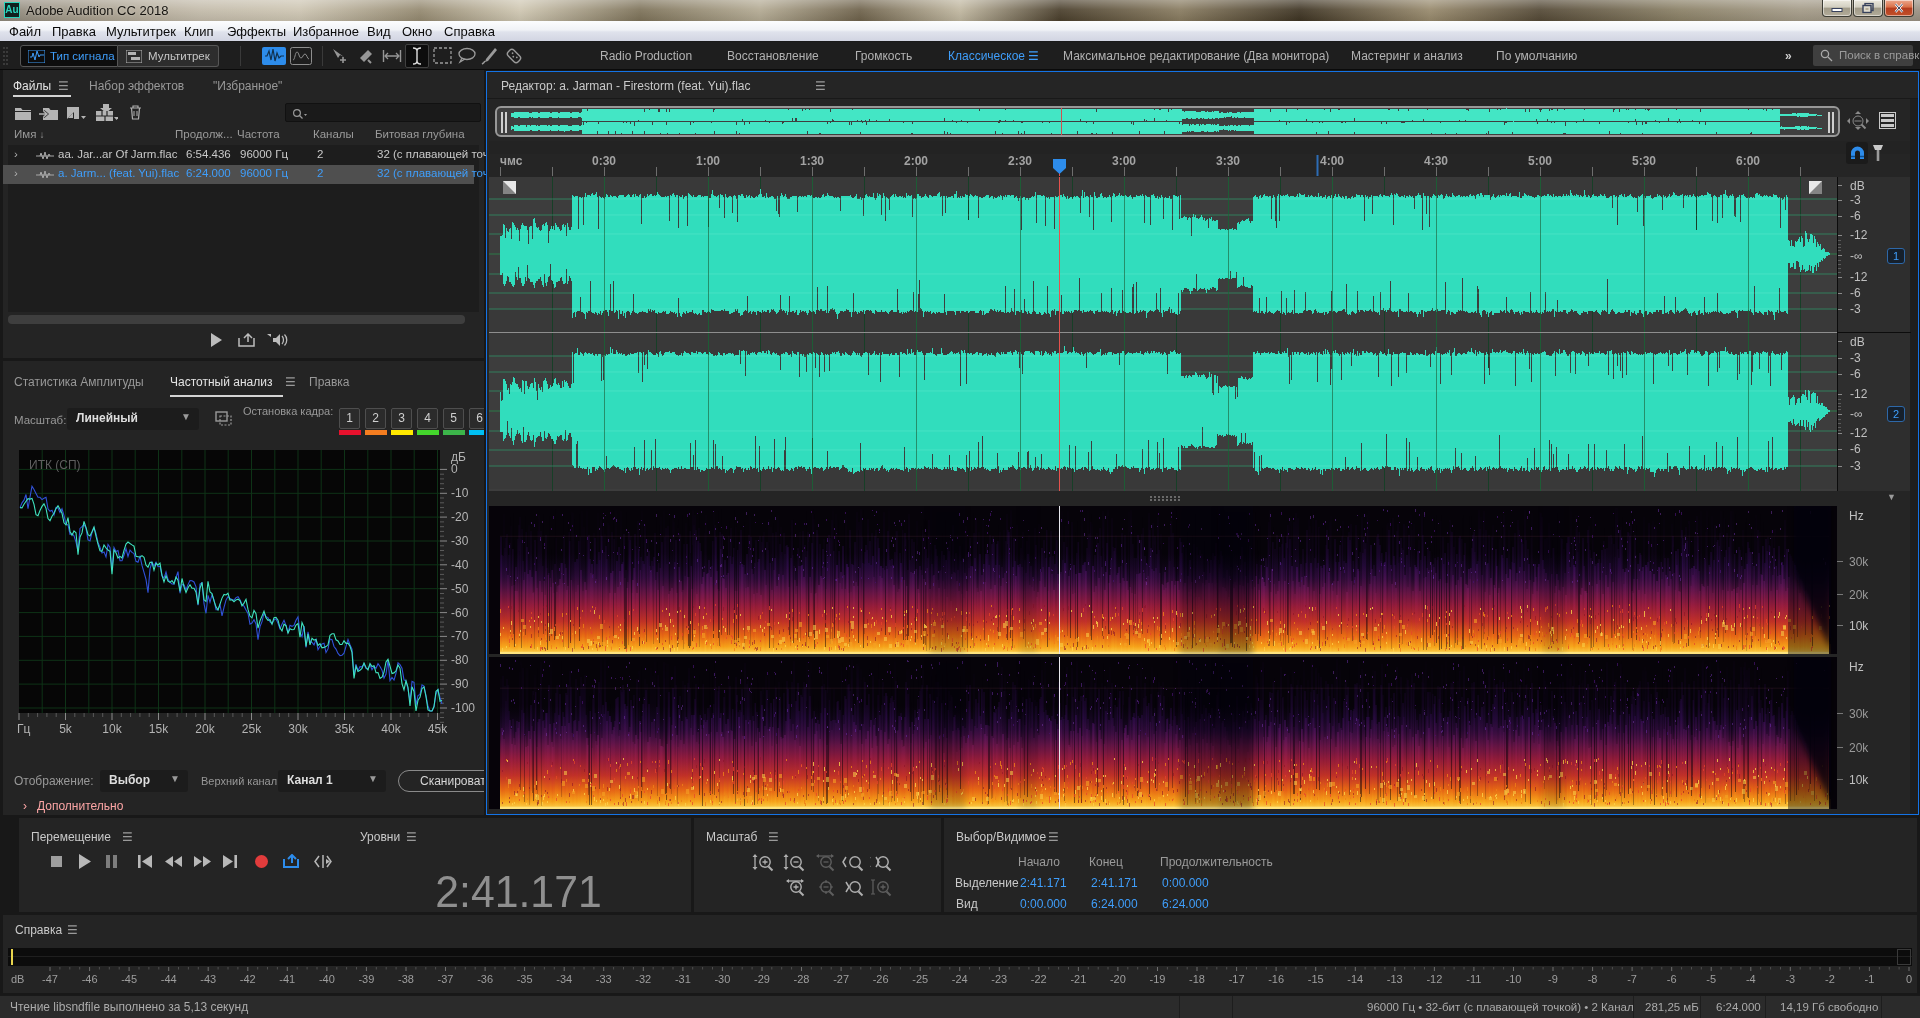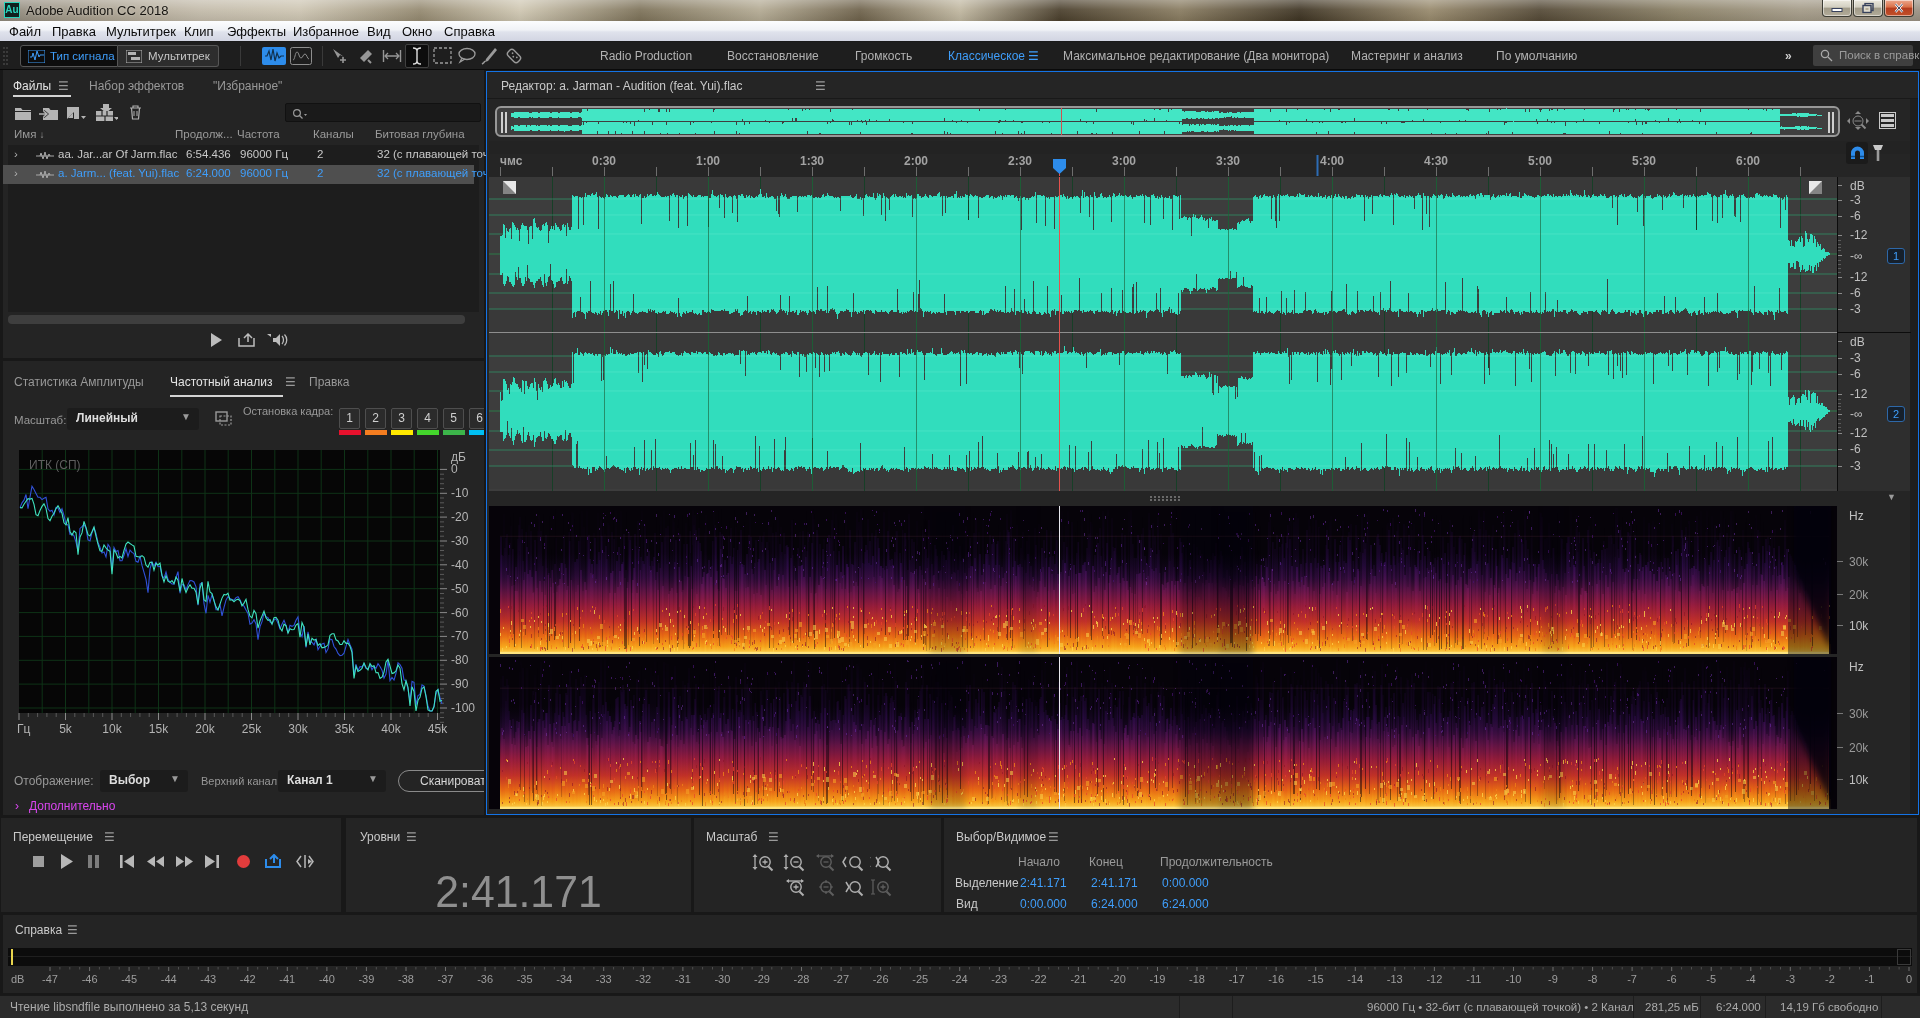--- a/index.html
+++ b/index.html
@@ -56,21 +56,21 @@
 #wrail{position:absolute;left:1350px;top:105px;width:73px;height:314px;background:#2e2e2e;border-left:1px solid #0c0c0c;font-size:12px;color:#c0c0c0}
 #splitter{position:absolute;left:2px;top:419px;width:1421px;height:15px;background:#252525}
 #spect1{position:absolute;left:2px;top:434px;width:1348px;height:148px;background:#050208}
 #spect2{position:absolute;left:2px;top:585px;width:1348px;height:152px;background:#050208}
 #srail1{position:absolute;left:1350px;top:434px;width:73px;height:148px;background:#252525;font-size:12px;color:#9a9a9a}
 #srail2{position:absolute;left:1350px;top:585px;width:73px;height:152px;background:#252525;font-size:12px;color:#9a9a9a}
 .raillab{position:absolute;left:12px}
 .railtick{position:absolute;left:0;width:6px;height:1px;background:#777}
 .chbadge{position:absolute;left:49px;width:18px;height:16px;background:#16202c;border:1px solid #2e68a8;border-radius:3px;color:#3f9efb;font-size:11px;text-align:center;line-height:15px}
 
-#transport{left:1px;top:818px;width:340px;height:94px}
+#transport{left:19px;top:818px;width:340px;height:94px}
 #timep{left:346px;top:818px;width:345px;height:94px}
 #bigtime{position:absolute;left:0;top:48px;width:345px;text-align:center;font-size:45px;color:#8f8f8f;transform:scaleX(.95)}
 #zoomp{left:694px;top:818px;width:247px;height:94px}
 #selvis{left:944px;top:818px;width:973px;height:94px}
 .svh{position:absolute;font-size:12px;color:#9a9a9a}
 .svb{position:absolute;font-size:12px;color:#3f9efb}
 .svl{position:absolute;font-size:12px;color:#c9c9c9}
 
 #levels{left:3px;top:915px;width:1914px;height:78px}
 #meter{position:absolute;left:5px;top:33px;width:1904px;height:18px;background:#0c0c0c}
@@ -476,27 +476,27 @@
  <div class="combo" style="left:97px;top:409px;width:88px;height:22px">
         <span class="cv">Выбор</span>
         <span class="ar">▼</span>
       </div>
  <span class="tab" style="left:198px;top:414px;font-size:11px">Верхний канал:</span>
  <div class="combo" style="left:275px;top:409px;width:108px;height:22px">
         <span class="cv">Канал 1</span>
         <span class="ar">▼</span>
       </div>
  <div id="scanbtn">Сканировать</div>
- <span class="tab" style="left:12px;top:438px;color:#d946ef">›&nbsp;&nbsp; Дополнительно</span>
+ <span class="tab" style="left:20px;top:438px;color:#fca5a5">›&nbsp;&nbsp; Дополнительно</span>
 </div>
 
 <div class="panel" id="editor">
  <div class="abs" style="left:1423px;top:0;width:8px;height:742px;background:#1e1e1e"></div>
  <div id="edittab">
-        <span class="ptitle" style="left:14px;top:7px">Редактор: a. Jarman - Audition (feat. Yui).flac</span>
+        <span class="ptitle" style="left:14px;top:7px">Редактор: a. Jarman - Firestorm (feat. Yui).flac</span>
         <span class="ptitle ham" style="left:328px;top:7px">☰</span>
       </div>
  <div id="ovwrap">
    <div class="abs" style="left:5px;top:0"><svg width="1331" height="27">
             <path d="M9.5 5V9M10.5 5V9M11.5 5V9M12.5 4V10M13.5 4V10M14.5 4V10M15.5 4V10M16.5 4V9M17.5 4V9M18.5 4V10M19.5 4V10M20.5 4V10M21.5 4V10M22.5 4V10M23.5 4V10M24.5 4V10M25.5 4V10M26.5 4V10M27.5 5V9M28.5 5V9M29.5 5V10M30.5 4V9M31.5 4V10M32.5 4V10M33.5 4V10M34.5 4V10M35.5 4V10M36.5 5V9M37.5 5V9M38.5 4V10M39.5 4V10M40.5 4V10M41.5 4V10M42.5 4V10M43.5 4V10M44.5 4V10M45.5 4V10M46.5 4V10M47.5 4V9M48.5 5V9M49.5 5V9M50.5 4V10M51.5 4V10M52.5 4V10M53.5 4V10M54.5 4V10M55.5 4V10M56.5 5V9M57.5 5V10M58.5 4V10M59.5 4V10M60.5 4V10M61.5 4V10M62.5 4V10M63.5 4V10M64.5 4V10M65.5 4V10M66.5 4V10M67.5 4V10M68.5 5V9M69.5 5V9M70.5 4V10M71.5 4V10M72.5 4V10M73.5 4V10M74.5 4V10M75.5 4V10M76.5 4V9M77.5 5V9M78.5 5V9M79.5 4V10M80.5 1V13M81.5 1V13M82.5 1V13M83.5 1V13M84.5 1V13M85.5 3V13M86.5 1V13M87.5 1V13M88.5 1V13M89.5 1V13M90.5 1V13M91.5 1V13M92.5 1V13M93.5 1V13M94.5 1V13M95.5 1V13M96.5 1V13M97.5 1V13M98.5 1V13M99.5 1V13M100.5 1V13M101.5 1V13M102.5 1V13M103.5 1V13M104.5 1V13M105.5 1V13M106.5 1V13M107.5 1V13M108.5 1V13M109.5 1V13M110.5 1V13M111.5 1V13M112.5 1V13M113.5 1V13M114.5 1V13M115.5 1V13M116.5 1V13M117.5 1V13M118.5 1V13M119.5 1V13M120.5 1V13M121.5 1V13M122.5 1V13M123.5 1V13M124.5 1V13M125.5 1V13M126.5 1V13M127.5 1V13M128.5 1V13M129.5 1V13M130.5 1V13M131.5 1V13M132.5 1V13M133.5 1V13M134.5 1V13M135.5 1V13M136.5 1V12M137.5 1V13M138.5 1V13M139.5 1V13M140.5 1V13M141.5 1V13M142.5 4V13M143.5 1V13M144.5 1V13M145.5 1V13M146.5 1V13M147.5 2V13M148.5 1V13M149.5 1V13M150.5 1V13M151.5 1V13M152.5 1V13M153.5 1V13M154.5 1V13M155.5 1V13M156.5 4V13M157.5 4V13M158.5 1V13M159.5 1V13M160.5 1V13M161.5 1V13M162.5 1V13M163.5 1V13M164.5 4V13M165.5 1V13M166.5 1V13M167.5 4V13M168.5 1V13M169.5 1V13M170.5 1V13M171.5 1V13M172.5 1V13M173.5 1V13M174.5 1V13M175.5 1V13M176.5 1V13M177.5 1V13M178.5 1V13M179.5 1V13M180.5 1V13M181.5 1V13M182.5 1V13M183.5 1V13M184.5 1V13M185.5 1V13M186.5 1V13M187.5 1V13M188.5 1V13M189.5 1V13M190.5 1V13M191.5 1V13M192.5 1V13M193.5 1V13M194.5 1V13M195.5 1V13M196.5 1V13M197.5 1V13M198.5 1V13M199.5 1V13M200.5 1V13M201.5 1V13M202.5 1V13M203.5 1V13M204.5 1V13M205.5 1V13M206.5 1V13M207.5 1V13M208.5 1V13M209.5 1V13M210.5 1V13M211.5 4V13M212.5 2V13M213.5 1V13M214.5 1V13M215.5 1V13M216.5 1V13M217.5 1V13M218.5 1V13M219.5 1V13M220.5 1V13M221.5 1V13M222.5 1V13M223.5 1V13M224.5 1V13M225.5 1V13M226.5 1V13M227.5 1V13M228.5 1V13M229.5 1V13M230.5 1V13M231.5 1V13M232.5 1V13M233.5 1V13M234.5 1V13M235.5 1V13M236.5 1V13M237.5 1V13M238.5 1V13M239.5 1V13M240.5 1V11M241.5 1V13M242.5 1V13M243.5 1V13M244.5 1V13M245.5 1V13M246.5 1V13M247.5 1V13M248.5 1V13M249.5 1V13M250.5 1V13M251.5 1V13M252.5 1V13M253.5 1V13M254.5 1V13M255.5 1V13M256.5 1V13M257.5 1V13M258.5 1V13M259.5 1V13M260.5 1V13M261.5 1V13M262.5 1V13M263.5 1V12M264.5 1V13M265.5 1V13M266.5 1V13M267.5 1V13M268.5 1V13M269.5 1V13M270.5 1V13M271.5 1V13M272.5 1V13M273.5 1V13M274.5 1V13M275.5 1V13M276.5 1V13M277.5 1V13M278.5 1V13M279.5 1V13M280.5 1V13M281.5 1V13M282.5 1V13M283.5 1V13M284.5 1V13M285.5 1V13M286.5 2V13M287.5 1V13M288.5 1V13M289.5 1V13M290.5 1V10M291.5 1V13M292.5 1V13M293.5 1V10M294.5 1V10M295.5 1V13M296.5 1V13M297.5 1V13M298.5 1V13M299.5 1V13M300.5 3V13M301.5 1V13M302.5 1V13M303.5 2V13M304.5 1V13M305.5 1V13M306.5 1V13M307.5 2V13M308.5 1V13M309.5 1V13M310.5 1V13M311.5 1V13M312.5 1V13M313.5 1V13M314.5 1V13M315.5 1V13M316.5 1V13M317.5 1V13M318.5 1V13M319.5 1V13M320.5 1V13M321.5 1V13M322.5 1V13M323.5 1V13M324.5 1V13M325.5 1V13M326.5 1V13M327.5 1V13M328.5 4V13M329.5 1V13M330.5 1V11M331.5 1V12M332.5 1V13M333.5 1V13M334.5 1V13M335.5 1V13M336.5 1V13M337.5 1V13M338.5 1V13M339.5 1V13M340.5 1V13M341.5 1V13M342.5 1V13M343.5 1V13M344.5 1V13M345.5 1V13M346.5 1V13M347.5 1V13M348.5 1V13M349.5 1V13M350.5 2V13M351.5 1V13M352.5 1V13M353.5 1V13M354.5 1V13M355.5 1V12M356.5 1V13M357.5 1V13M358.5 1V13M359.5 1V12M360.5 1V13M361.5 1V13M362.5 1V13M363.5 1V12M364.5 1V13M365.5 1V13M366.5 1V13M367.5 1V11M368.5 1V13M369.5 1V13M370.5 1V13M371.5 1V13M372.5 1V13M373.5 1V13M374.5 1V12M375.5 1V13M376.5 1V13M377.5 1V13M378.5 1V13M379.5 1V13M380.5 1V13M381.5 1V13M382.5 1V13M383.5 1V13M384.5 1V13M385.5 1V13M386.5 1V13M387.5 1V11M388.5 1V13M389.5 1V13M390.5 1V13M391.5 1V13M392.5 1V13M393.5 1V13M394.5 1V13M395.5 1V13M396.5 1V13M397.5 1V13M398.5 1V13M399.5 1V13M400.5 1V13M401.5 1V13M402.5 1V13M403.5 1V13M404.5 1V13M405.5 1V13M406.5 1V13M407.5 1V13M408.5 1V13M409.5 1V13M410.5 1V13M411.5 1V13M412.5 1V13M413.5 1V13M414.5 1V13M415.5 1V13M416.5 1V13M417.5 1V13M418.5 1V13M419.5 1V13M420.5 1V13M421.5 1V13M422.5 1V13M423.5 1V13M424.5 1V13M425.5 1V13M426.5 1V13M427.5 1V13M428.5 1V13M429.5 1V13M430.5 1V13M431.5 1V13M432.5 1V13M433.5 1V13M434.5 1V13M435.5 1V13M436.5 1V13M437.5 1V13M438.5 1V13M439.5 1V13M440.5 1V13M441.5 1V13M442.5 1V10M443.5 1V13M444.5 1V13M445.5 1V13M446.5 1V13M447.5 1V13M448.5 1V13M449.5 1V13M450.5 1V12M451.5 1V13M452.5 1V13M453.5 1V13M454.5 1V13M455.5 1V13M456.5 1V13M457.5 1V13M458.5 1V13M459.5 1V12M460.5 1V13M461.5 1V13M462.5 1V13M463.5 1V13M464.5 1V13M465.5 1V13M466.5 1V13M467.5 1V13M468.5 1V13M469.5 1V13M470.5 1V13M471.5 1V13M472.5 1V13M473.5 1V13M474.5 1V13M475.5 1V13M476.5 1V13M477.5 3V13M478.5 1V13M479.5 1V13M480.5 1V13M481.5 1V13M482.5 1V13M483.5 1V13M484.5 1V13M485.5 1V13M486.5 1V13M487.5 1V13M488.5 1V13M489.5 1V13M490.5 1V13M491.5 1V13M492.5 1V13M493.5 1V13M494.5 1V13M495.5 1V13M496.5 1V13M497.5 1V12M498.5 1V12M499.5 1V13M500.5 1V13M501.5 1V13M502.5 1V13M503.5 2V12M504.5 1V13M505.5 1V13M506.5 1V13M507.5 1V13M508.5 1V13M509.5 1V13M510.5 1V13M511.5 1V12M512.5 1V13M513.5 1V13M514.5 1V13M515.5 1V13M516.5 1V13M517.5 1V13M518.5 1V13M519.5 1V13M520.5 1V13M521.5 1V13M522.5 1V13M523.5 1V13M524.5 1V13M525.5 1V13M526.5 1V13M527.5 1V13M528.5 1V13M529.5 1V13M530.5 1V13M531.5 1V13M532.5 1V13M533.5 1V13M534.5 1V13M535.5 1V13M536.5 1V13M537.5 1V13M538.5 1V13M539.5 1V13M540.5 1V13M541.5 1V13M542.5 1V13M543.5 1V13M544.5 1V13M545.5 1V13M546.5 1V13M547.5 1V13M548.5 1V13M549.5 1V13M550.5 1V13M551.5 1V13M552.5 1V13M553.5 1V13M554.5 1V13M555.5 1V13M556.5 1V13M557.5 1V13M558.5 1V13M559.5 1V13M560.5 1V13M561.5 1V13M562.5 1V13M563.5 1V13M564.5 1V13M565.5 1V13M566.5 1V13M567.5 1V13M568.5 1V13M569.5 1V13M570.5 1V13M571.5 1V13M572.5 1V13M573.5 1V13M574.5 1V13M575.5 1V13M576.5 1V13M577.5 1V13M578.5 1V11M579.5 1V13M580.5 1V13M581.5 1V13M582.5 1V13M583.5 1V13M584.5 1V13M585.5 1V13M586.5 1V13M587.5 1V13M588.5 1V13M589.5 1V13M590.5 1V13M591.5 1V13M592.5 1V13M593.5 1V13M594.5 4V13M595.5 1V13M596.5 1V13M597.5 1V13M598.5 1V13M599.5 1V13M600.5 1V13M601.5 1V13M602.5 1V13M603.5 1V13M604.5 1V13M605.5 1V13M606.5 1V13M607.5 1V13M608.5 1V13M609.5 1V13M610.5 1V13M611.5 1V13M612.5 1V13M613.5 1V13M614.5 1V13M615.5 1V13M616.5 1V13M617.5 1V13M618.5 1V13M619.5 1V13M620.5 1V13M621.5 1V13M622.5 1V13M623.5 1V13M624.5 1V13M625.5 1V13M626.5 1V13M627.5 1V13M628.5 1V13M629.5 1V13M630.5 1V13M631.5 1V13M632.5 1V13M633.5 1V13M634.5 1V13M635.5 1V13M636.5 1V13M637.5 1V13M638.5 1V13M639.5 1V13M640.5 1V13M641.5 1V13M642.5 1V11M643.5 1V13M644.5 1V12M645.5 1V13M646.5 1V13M647.5 1V13M648.5 1V13M649.5 1V13M650.5 1V13M651.5 1V13M652.5 2V10M653.5 1V13M654.5 1V13M655.5 1V13M656.5 1V13M657.5 2V13M658.5 2V13M659.5 1V13M660.5 1V13M661.5 1V13M662.5 1V13M663.5 1V13M664.5 1V12M665.5 1V13M666.5 4V13M667.5 1V13M668.5 1V13M669.5 2V13M670.5 1V13M671.5 1V13M672.5 1V13M673.5 1V13M674.5 1V13M675.5 1V13M676.5 1V13M677.5 1V13M678.5 1V13M679.5 1V13M680.5 3V11M681.5 3V11M682.5 4V11M683.5 3V11M684.5 3V10M685.5 3V10M686.5 3V11M687.5 3V11M688.5 3V11M689.5 3V10M690.5 3V11M691.5 3V11M692.5 3V11M693.5 3V11M694.5 4V10M695.5 4V10M696.5 4V11M697.5 4V11M698.5 4V10M699.5 3V10M700.5 3V11M701.5 3V10M702.5 3V11M703.5 4V11M704.5 4V11M705.5 3V11M706.5 4V10M707.5 4V11M708.5 4V11M709.5 4V11M710.5 3V10M711.5 4V11M712.5 3V11M713.5 3V10M714.5 3V10M715.5 3V10M716.5 3V11M717.5 5V10M718.5 5V10M719.5 4V10M720.5 4V10M721.5 5V10M722.5 5V9M723.5 5V10M724.5 5V9M725.5 4V9M726.5 5V9M727.5 4V9M728.5 4V9M729.5 4V8M730.5 5V10M731.5 5V10M732.5 5V9M733.5 5V10M734.5 5V10M735.5 4V9M736.5 4V10M737.5 4V10M738.5 5V10M739.5 4V10M740.5 4V10M741.5 4V10M742.5 4V9M743.5 4V10M744.5 4V10M745.5 4V10M746.5 4V10M747.5 4V10M748.5 4V10M749.5 4V10M750.5 4V10M751.5 4V10M752.5 1V13M753.5 1V13M754.5 1V13M755.5 1V13M756.5 1V13M757.5 1V13M758.5 1V13M759.5 1V13M760.5 1V13M761.5 1V13M762.5 1V13M763.5 1V13M764.5 1V13M765.5 1V13M766.5 1V13M767.5 1V13M768.5 4V13M769.5 1V13M770.5 1V13M771.5 1V13M772.5 1V13M773.5 1V13M774.5 1V13M775.5 1V13M776.5 1V13M777.5 1V12M778.5 1V13M779.5 1V13M780.5 1V13M781.5 1V13M782.5 1V13M783.5 1V13M784.5 4V13M785.5 1V13M786.5 1V13M787.5 1V13M788.5 1V13M789.5 1V13M790.5 1V13M791.5 1V13M792.5 1V13M793.5 1V13M794.5 1V13M795.5 2V13M796.5 1V13M797.5 1V13M798.5 1V13M799.5 1V13M800.5 1V13M801.5 1V13M802.5 1V13M803.5 1V13M804.5 1V11M805.5 1V13M806.5 1V13M807.5 1V13M808.5 1V13M809.5 1V13M810.5 1V13M811.5 1V13M812.5 1V13M813.5 1V13M814.5 1V13M815.5 1V13M816.5 1V13M817.5 1V13M818.5 1V13M819.5 1V13M820.5 1V13M821.5 1V13M822.5 2V13M823.5 1V13M824.5 1V13M825.5 1V13M826.5 1V13M827.5 1V13M828.5 4V13M829.5 1V13M830.5 1V13M831.5 1V13M832.5 1V13M833.5 1V13M834.5 1V13M835.5 1V13M836.5 2V13M837.5 2V13M838.5 1V13M839.5 1V13M840.5 1V13M841.5 1V13M842.5 1V13M843.5 1V13M844.5 1V13M845.5 1V13M846.5 1V13M847.5 1V13M848.5 1V13M849.5 1V13M850.5 1V13M851.5 1V13M852.5 1V10M853.5 1V13M854.5 1V13M855.5 1V13M856.5 1V13M857.5 1V13M858.5 1V13M859.5 1V13M860.5 1V13M861.5 1V13M862.5 1V13M863.5 1V13M864.5 1V13M865.5 1V13M866.5 1V13M867.5 1V13M868.5 1V13M869.5 1V13M870.5 1V13M871.5 1V13M872.5 1V13M873.5 1V13M874.5 1V13M875.5 1V13M876.5 1V13M877.5 1V13M878.5 1V13M879.5 1V13M880.5 1V13M881.5 1V13M882.5 1V13M883.5 1V13M884.5 1V13M885.5 1V13M886.5 2V13M887.5 2V13M888.5 1V13M889.5 1V13M890.5 1V13M891.5 1V13M892.5 1V13M893.5 1V13M894.5 1V13M895.5 1V13M896.5 3V13M897.5 1V13M898.5 1V13M899.5 1V13M900.5 1V13M901.5 1V13M902.5 1V13M903.5 1V13M904.5 1V13M905.5 1V13M906.5 3V13M907.5 1V13M908.5 1V13M909.5 1V13M910.5 1V12M911.5 1V13M912.5 1V13M913.5 1V13M914.5 1V13M915.5 1V13M916.5 1V13M917.5 1V13M918.5 1V13M919.5 1V13M920.5 1V13M921.5 1V11M922.5 1V13M923.5 1V13M924.5 1V13M925.5 2V13M926.5 1V13M927.5 1V13M928.5 1V13M929.5 1V13M930.5 1V13M931.5 1V13M932.5 1V13M933.5 1V13M934.5 1V13M935.5 1V13M936.5 1V13M937.5 1V13M938.5 1V13M939.5 1V13M940.5 1V13M941.5 1V13M942.5 1V13M943.5 1V13M944.5 1V13M945.5 1V13M946.5 1V13M947.5 1V13M948.5 1V13M949.5 1V13M950.5 1V13M951.5 1V13M952.5 1V13M953.5 1V13M954.5 1V13M955.5 1V13M956.5 1V13M957.5 1V12M958.5 1V13M959.5 1V13M960.5 1V13M961.5 1V13M962.5 1V13M963.5 1V12M964.5 2V13M965.5 2V13M966.5 3V13M967.5 1V13M968.5 1V13M969.5 1V13M970.5 1V13M971.5 1V13M972.5 1V13M973.5 1V13M974.5 1V13M975.5 1V13M976.5 1V13M977.5 1V13M978.5 1V13M979.5 1V13M980.5 1V13M981.5 1V13M982.5 1V13M983.5 1V13M984.5 1V13M985.5 1V13M986.5 1V13M987.5 4V13M988.5 1V13M989.5 1V13M990.5 1V13M991.5 1V13M992.5 1V13M993.5 1V13M994.5 1V13M995.5 2V13M996.5 1V13M997.5 1V13M998.5 2V13M999.5 1V13M1000.5 1V13M1001.5 1V13M1002.5 1V13M1003.5 1V13M1004.5 0V13M1005.5 1V13M1006.5 1V13M1007.5 1V13M1008.5 1V13M1009.5 1V13M1010.5 1V13M1011.5 1V13M1012.5 1V13M1013.5 1V13M1014.5 1V13M1015.5 1V13M1016.5 1V13M1017.5 1V13M1018.5 1V13M1019.5 1V13M1020.5 1V13M1021.5 1V13M1022.5 1V13M1023.5 4V13M1024.5 1V13M1025.5 1V13M1026.5 1V13M1027.5 4V13M1028.5 1V13M1029.5 1V13M1030.5 1V13M1031.5 1V13M1032.5 1V13M1033.5 1V13M1034.5 1V11M1035.5 1V13M1036.5 1V13M1037.5 2V13M1038.5 4V13M1039.5 2V13M1040.5 1V13M1041.5 1V13M1042.5 1V13M1043.5 1V13M1044.5 1V13M1045.5 1V11M1046.5 1V13M1047.5 3V13M1048.5 1V13M1049.5 2V13M1050.5 2V13M1051.5 1V13M1052.5 1V13M1053.5 1V13M1054.5 1V13M1055.5 3V13M1056.5 1V13M1057.5 1V13M1058.5 1V13M1059.5 1V13M1060.5 1V13M1061.5 1V13M1062.5 2V13M1063.5 1V13M1064.5 1V13M1065.5 1V13M1066.5 1V13M1067.5 1V13M1068.5 1V13M1069.5 1V13M1070.5 1V13M1071.5 1V13M1072.5 1V13M1073.5 1V13M1074.5 1V13M1075.5 1V13M1076.5 1V13M1077.5 1V13M1078.5 1V13M1079.5 1V13M1080.5 1V13M1081.5 1V11M1082.5 2V13M1083.5 1V13M1084.5 1V13M1085.5 1V13M1086.5 1V13M1087.5 1V13M1088.5 1V13M1089.5 1V13M1090.5 1V13M1091.5 1V13M1092.5 1V13M1093.5 1V13M1094.5 1V13M1095.5 1V13M1096.5 1V13M1097.5 1V13M1098.5 1V13M1099.5 1V13M1100.5 1V13M1101.5 1V13M1102.5 1V13M1103.5 1V13M1104.5 1V13M1105.5 1V13M1106.5 1V13M1107.5 1V13M1108.5 1V13M1109.5 1V13M1110.5 1V13M1111.5 4V13M1112.5 2V13M1113.5 1V13M1114.5 1V13M1115.5 1V13M1116.5 1V13M1117.5 4V13M1118.5 1V13M1119.5 1V13M1120.5 1V13M1121.5 1V13M1122.5 1V13M1123.5 1V13M1124.5 2V13M1125.5 1V13M1126.5 2V13M1127.5 1V13M1128.5 1V13M1129.5 1V13M1130.5 1V13M1131.5 1V13M1132.5 1V13M1133.5 2V11M1134.5 1V13M1135.5 1V13M1136.5 1V13M1137.5 1V13M1138.5 1V13M1139.5 1V13M1140.5 1V13M1141.5 1V13M1142.5 1V13M1143.5 2V13M1144.5 1V13M1145.5 2V13M1146.5 3V13M1147.5 2V13M1148.5 1V13M1149.5 1V13M1150.5 1V13M1151.5 1V13M1152.5 1V13M1153.5 1V12M1154.5 1V13M1155.5 1V13M1156.5 1V13M1157.5 1V13M1158.5 1V13M1159.5 1V13M1160.5 1V13M1161.5 1V13M1162.5 1V13M1163.5 1V13M1164.5 1V13M1165.5 1V13M1166.5 1V10M1167.5 1V13M1168.5 1V13M1169.5 1V13M1170.5 1V13M1171.5 1V13M1172.5 1V13M1173.5 1V13M1174.5 2V13M1175.5 1V13M1176.5 1V13M1177.5 1V11M1178.5 1V13M1179.5 1V13M1180.5 1V13M1181.5 1V13M1182.5 1V13M1183.5 1V13M1184.5 1V13M1185.5 1V13M1186.5 1V13M1187.5 1V13M1188.5 1V13M1189.5 1V13M1190.5 1V12M1191.5 1V13M1192.5 1V13M1193.5 1V13M1194.5 1V13M1195.5 1V13M1196.5 1V13M1197.5 1V13M1198.5 4V13M1199.5 1V13M1200.5 1V13M1201.5 1V13M1202.5 1V13M1203.5 1V13M1204.5 1V13M1205.5 1V13M1206.5 1V13M1207.5 1V13M1208.5 1V13M1209.5 1V13M1210.5 1V13M1211.5 1V13M1212.5 1V13M1213.5 1V13M1214.5 1V13M1215.5 1V13M1216.5 1V13M1217.5 1V13M1218.5 1V13M1219.5 1V13M1220.5 1V13M1221.5 1V13M1222.5 1V13M1223.5 1V13M1224.5 1V13M1225.5 1V13M1226.5 1V13M1227.5 1V13M1228.5 1V13M1229.5 1V13M1230.5 1V13M1231.5 1V13M1232.5 1V13M1233.5 1V13M1234.5 1V13M1235.5 1V13M1236.5 1V13M1237.5 1V13M1238.5 1V13M1239.5 1V13M1240.5 1V13M1241.5 1V13M1242.5 1V13M1243.5 1V13M1244.5 1V13M1245.5 1V13M1246.5 2V13M1247.5 1V13M1248.5 1V13M1249.5 1V13M1250.5 1V13M1251.5 1V13M1252.5 1V13M1253.5 1V13M1254.5 1V13M1255.5 1V13M1256.5 1V13M1257.5 1V13M1258.5 1V13M1259.5 1V13M1260.5 1V13M1261.5 2V13M1262.5 1V13M1263.5 1V13M1264.5 3V13M1265.5 1V13M1266.5 1V13M1267.5 1V13M1268.5 1V13M1269.5 1V13M1270.5 2V13M1271.5 1V13M1272.5 1V13M1273.5 1V13M1274.5 1V13M1275.5 1V13M1276.5 1V13M1277.5 1V13M1278.5 6V8M1279.5 6V8M1280.5 6V8M1281.5 6V8M1282.5 6V8M1283.5 6V8M1284.5 6V8M1285.5 6V8M1286.5 6V8M1287.5 6V8M1288.5 6V8M1289.5 6V8M1290.5 5V8M1291.5 5V8M1292.5 5V8M1293.5 5V8M1294.5 6V8M1295.5 5V9M1296.5 5V9M1297.5 5V8M1298.5 5V9M1299.5 5V9M1300.5 5V9M1301.5 5V9M1302.5 5V9M1303.5 5V9M1304.5 5V9M1305.5 5V9M1306.5 5V8M1307.5 6V8M1308.5 6V8M1309.5 6V8M1310.5 6V8M1311.5 6V8M1312.5 6V8M1313.5 6V8M1314.5 6V7M1315.5 7V8M1316.5 7V8M1317.5 7V8M1318.5 7V8M1319.5 7V8" stroke="#43e6c5" stroke-width="1"></path>
             <path d="M9.5 18V22M10.5 18V21M11.5 19V21M12.5 17V23M13.5 17V23M14.5 17V23M15.5 17V23M16.5 18V23M17.5 18V23M18.5 17V23M19.5 17V23M20.5 17V23M21.5 17V23M22.5 17V23M23.5 17V23M24.5 19V23M25.5 17V23M26.5 17V23M27.5 17V23M28.5 18V22M29.5 17V22M30.5 17V23M31.5 17V23M32.5 17V23M33.5 17V23M34.5 18V23M35.5 17V23M36.5 18V22M37.5 18V22M38.5 17V23M39.5 17V23M40.5 17V23M41.5 17V23M42.5 17V23M43.5 17V23M44.5 17V23M45.5 18V23M46.5 17V23M47.5 17V23M48.5 18V22M49.5 18V23M50.5 17V23M51.5 17V23M52.5 17V23M53.5 17V23M54.5 17V23M55.5 17V23M56.5 18V22M57.5 18V23M58.5 17V23M59.5 17V23M60.5 17V23M61.5 17V23M62.5 17V24M63.5 17V23M64.5 17V23M65.5 17V23M66.5 18V23M67.5 18V23M68.5 18V22M69.5 18V22M70.5 17V23M71.5 17V23M72.5 17V23M73.5 17V23M74.5 17V23M75.5 17V23M76.5 17V23M77.5 18V22M78.5 18V22M79.5 17V22M80.5 14V26M81.5 17V26M82.5 14V26M83.5 14V26M84.5 15V26M85.5 14V26M86.5 14V26M87.5 14V26M88.5 14V26M89.5 14V26M90.5 14V26M91.5 14V26M92.5 14V26M93.5 14V26M94.5 14V26M95.5 14V23M96.5 16V26M97.5 14V26M98.5 14V26M99.5 14V26M100.5 14V26M101.5 14V26M102.5 14V26M103.5 14V26M104.5 14V26M105.5 14V26M106.5 14V23M107.5 14V26M108.5 14V26M109.5 14V26M110.5 14V26M111.5 14V26M112.5 14V26M113.5 14V23M114.5 14V26M115.5 14V26M116.5 14V26M117.5 14V26M118.5 14V26M119.5 14V25M120.5 14V26M121.5 15V26M122.5 14V26M123.5 14V26M124.5 15V26M125.5 14V26M126.5 14V26M127.5 14V26M128.5 16V26M129.5 14V26M130.5 14V23M131.5 14V26M132.5 18V26M133.5 14V26M134.5 14V26M135.5 14V26M136.5 14V26M137.5 14V26M138.5 14V26M139.5 14V26M140.5 14V26M141.5 14V26M142.5 14V23M143.5 14V26M144.5 14V26M145.5 14V26M146.5 14V26M147.5 14V26M148.5 14V26M149.5 14V26M150.5 17V26M151.5 14V26M152.5 14V26M153.5 14V26M154.5 14V26M155.5 14V26M156.5 14V26M157.5 14V26M158.5 14V25M159.5 14V26M160.5 14V26M161.5 14V26M162.5 14V26M163.5 14V26M164.5 17V26M165.5 14V25M166.5 14V26M167.5 14V26M168.5 14V26M169.5 14V26M170.5 14V26M171.5 14V26M172.5 14V26M173.5 14V26M174.5 14V26M175.5 14V26M176.5 14V26M177.5 14V25M178.5 14V26M179.5 14V26M180.5 14V26M181.5 14V26M182.5 14V26M183.5 14V26M184.5 14V26M185.5 14V26M186.5 14V26M187.5 14V26M188.5 17V26M189.5 14V26M190.5 14V26M191.5 15V26M192.5 14V26M193.5 14V25M194.5 14V26M195.5 14V26M196.5 14V26M197.5 14V26M198.5 14V26M199.5 14V26M200.5 14V26M201.5 14V26M202.5 14V26M203.5 14V26M204.5 14V26M205.5 14V26M206.5 14V26M207.5 14V26M208.5 14V26M209.5 15V26M210.5 14V26M211.5 14V26M212.5 14V23M213.5 14V26M214.5 14V26M215.5 14V26M216.5 14V26M217.5 14V26M218.5 14V26M219.5 14V26M220.5 14V26M221.5 14V26M222.5 14V26M223.5 14V26M224.5 14V26M225.5 14V26M226.5 14V26M227.5 14V26M228.5 14V26M229.5 14V26M230.5 14V26M231.5 14V26M232.5 14V26M233.5 14V26M234.5 17V23M235.5 14V26M236.5 14V26M237.5 14V25M238.5 14V26M239.5 14V26M240.5 14V26M241.5 14V26M242.5 17V26M243.5 14V26M244.5 14V26M245.5 14V26M246.5 14V26M247.5 16V26M248.5 14V26M249.5 14V26M250.5 14V26M251.5 14V26M252.5 14V26M253.5 14V26M254.5 14V26M255.5 14V26M256.5 14V26M257.5 14V26M258.5 14V26M259.5 14V26M260.5 14V26M261.5 14V26M262.5 14V26M263.5 14V26M264.5 14V26M265.5 14V26M266.5 14V26M267.5 15V26M268.5 14V26M269.5 14V26M270.5 14V26M271.5 14V26M272.5 14V26M273.5 14V26M274.5 14V26M275.5 14V26M276.5 14V26M277.5 14V26M278.5 14V26M279.5 14V26M280.5 16V26M281.5 15V26M282.5 14V26M283.5 14V26M284.5 14V26M285.5 14V26M286.5 14V26M287.5 14V26M288.5 14V26M289.5 14V26M290.5 14V26M291.5 14V26M292.5 14V26M293.5 14V26M294.5 14V26M295.5 14V26M296.5 14V26M297.5 14V26M298.5 14V26M299.5 14V26M300.5 14V26M301.5 14V26M302.5 14V26M303.5 14V26M304.5 14V26M305.5 14V23M306.5 14V26M307.5 14V26M308.5 14V26M309.5 14V26M310.5 14V26M311.5 14V26M312.5 14V26M313.5 14V26M314.5 14V26M315.5 14V26M316.5 14V26M317.5 14V25M318.5 14V25M319.5 14V26M320.5 14V26M321.5 14V26M322.5 14V26M323.5 14V26M324.5 14V26M325.5 16V26M326.5 14V26M327.5 14V26M328.5 15V26M329.5 14V26M330.5 14V26M331.5 14V26M332.5 14V26M333.5 14V26M334.5 14V26M335.5 14V26M336.5 14V26M337.5 14V26M338.5 14V26M339.5 14V26M340.5 14V26M341.5 14V26M342.5 14V26M343.5 14V26M344.5 14V26M345.5 14V26M346.5 14V26M347.5 17V26M348.5 14V26M349.5 17V26M350.5 14V26M351.5 14V26M352.5 14V26M353.5 14V26M354.5 14V26M355.5 14V26M356.5 14V26M357.5 14V26M358.5 14V24M359.5 14V26M360.5 15V26M361.5 14V26M362.5 14V26M363.5 14V26M364.5 17V26M365.5 14V26M366.5 14V26M367.5 14V26M368.5 14V26M369.5 14V26M370.5 14V26M371.5 14V26M372.5 14V26M373.5 14V26M374.5 14V26M375.5 14V26M376.5 14V26M377.5 14V26M378.5 14V26M379.5 14V26M380.5 14V26M381.5 14V26M382.5 14V26M383.5 14V26M384.5 14V26M385.5 14V26M386.5 14V26M387.5 14V26M388.5 14V26M389.5 14V26M390.5 14V26M391.5 14V26M392.5 14V26M393.5 14V26M394.5 14V26M395.5 14V26M396.5 14V26M397.5 14V26M398.5 14V26M399.5 14V26M400.5 14V26M401.5 15V26M402.5 14V26M403.5 14V26M404.5 14V26M405.5 14V26M406.5 14V26M407.5 14V26M408.5 14V26M409.5 14V25M410.5 16V25M411.5 14V26M412.5 14V26M413.5 14V26M414.5 14V26M415.5 14V26M416.5 14V26M417.5 14V26M418.5 14V26M419.5 14V26M420.5 14V26M421.5 14V26M422.5 14V26M423.5 14V26M424.5 14V26M425.5 14V26M426.5 14V26M427.5 14V26M428.5 14V26M429.5 14V26M430.5 14V26M431.5 14V26M432.5 14V26M433.5 14V26M434.5 14V26M435.5 14V26M436.5 14V26M437.5 14V26M438.5 14V26M439.5 14V26M440.5 14V26M441.5 14V26M442.5 14V23M443.5 14V26M444.5 14V26M445.5 14V24M446.5 14V26M447.5 14V26M448.5 14V25M449.5 14V26M450.5 14V26M451.5 14V26M452.5 14V26M453.5 14V26M454.5 15V26M455.5 14V26M456.5 14V26M457.5 14V26M458.5 14V26M459.5 14V26M460.5 14V26M461.5 14V26M462.5 14V26M463.5 14V26M464.5 14V26M465.5 15V26M466.5 14V26M467.5 14V26M468.5 14V26M469.5 14V26M470.5 14V26M471.5 14V26M472.5 14V26M473.5 14V26M474.5 14V26M475.5 14V26M476.5 14V26M477.5 14V26M478.5 14V26M479.5 14V26M480.5 14V26M481.5 14V26M482.5 14V26M483.5 14V26M484.5 14V26M485.5 14V26M486.5 14V26M487.5 14V26M488.5 14V26M489.5 14V26M490.5 14V26M491.5 14V26M492.5 14V26M493.5 14V23M494.5 14V26M495.5 14V26M496.5 15V26M497.5 15V26M498.5 14V26M499.5 14V26M500.5 14V25M501.5 14V26M502.5 14V26M503.5 14V26M504.5 14V26M505.5 14V26M506.5 14V26M507.5 14V26M508.5 14V26M509.5 14V26M510.5 14V26M511.5 14V26M512.5 14V26M513.5 14V26M514.5 14V26M515.5 14V26M516.5 14V23M517.5 14V26M518.5 14V26M519.5 15V25M520.5 15V26M521.5 14V26M522.5 14V23M523.5 14V26M524.5 14V26M525.5 14V26M526.5 14V26M527.5 14V26M528.5 14V26M529.5 14V26M530.5 14V26M531.5 14V26M532.5 14V26M533.5 14V26M534.5 14V26M535.5 14V26M536.5 14V26M537.5 14V26M538.5 14V26M539.5 14V26M540.5 15V26M541.5 14V26M542.5 14V26M543.5 14V26M544.5 14V26M545.5 14V26M546.5 14V26M547.5 15V26M548.5 14V26M549.5 14V25M550.5 14V26M551.5 14V26M552.5 14V26M553.5 14V26M554.5 14V26M555.5 14V26M556.5 14V26M557.5 14V26M558.5 14V26M559.5 14V26M560.5 14V26M561.5 14V26M562.5 14V26M563.5 14V26M564.5 14V26M565.5 14V26M566.5 14V26M567.5 14V26M568.5 14V26M569.5 14V26M570.5 14V26M571.5 14V26M572.5 14V26M573.5 14V26M574.5 14V26M575.5 14V23M576.5 14V26M577.5 14V26M578.5 14V26M579.5 14V26M580.5 14V26M581.5 14V26M582.5 14V26M583.5 14V26M584.5 15V26M585.5 14V26M586.5 14V26M587.5 14V26M588.5 14V26M589.5 14V25M590.5 14V25M591.5 16V26M592.5 14V26M593.5 14V26M594.5 14V25M595.5 14V26M596.5 14V26M597.5 14V26M598.5 14V26M599.5 14V26M600.5 14V26M601.5 14V26M602.5 14V26M603.5 14V26M604.5 14V26M605.5 14V26M606.5 14V26M607.5 14V26M608.5 14V26M609.5 14V26M610.5 14V24M611.5 14V26M612.5 14V26M613.5 14V26M614.5 14V26M615.5 14V26M616.5 14V26M617.5 14V26M618.5 14V26M619.5 14V26M620.5 14V26M621.5 14V26M622.5 14V26M623.5 14V26M624.5 14V26M625.5 14V26M626.5 14V26M627.5 14V26M628.5 14V26M629.5 16V26M630.5 14V26M631.5 17V26M632.5 14V26M633.5 14V26M634.5 14V26M635.5 14V26M636.5 14V26M637.5 14V23M638.5 14V26M639.5 14V26M640.5 14V26M641.5 14V26M642.5 14V26M643.5 14V26M644.5 14V26M645.5 14V26M646.5 14V26M647.5 14V26M648.5 14V26M649.5 14V26M650.5 14V26M651.5 14V26M652.5 14V26M653.5 14V26M654.5 14V26M655.5 14V26M656.5 14V26M657.5 14V26M658.5 14V26M659.5 14V26M660.5 14V26M661.5 14V26M662.5 14V23M663.5 14V26M664.5 14V26M665.5 14V26M666.5 14V26M667.5 14V26M668.5 14V26M669.5 14V26M670.5 14V26M671.5 14V26M672.5 14V26M673.5 14V26M674.5 14V26M675.5 14V26M676.5 14V26M677.5 16V26M678.5 14V26M679.5 14V26M680.5 17V24M681.5 16V24M682.5 16V24M683.5 16V24M684.5 16V24M685.5 16V23M686.5 16V24M687.5 18V23M688.5 16V24M689.5 17V23M690.5 16V23M691.5 16V23M692.5 17V24M693.5 17V24M694.5 16V24M695.5 16V24M696.5 16V24M697.5 18V24M698.5 16V24M699.5 17V23M700.5 16V23M701.5 16V23M702.5 17V24M703.5 17V24M704.5 16V24M705.5 16V23M706.5 16V24M707.5 16V24M708.5 16V24M709.5 17V24M710.5 16V24M711.5 17V24M712.5 16V23M713.5 17V23M714.5 17V24M715.5 16V23M716.5 16V24M717.5 18V22M718.5 18V22M719.5 18V22M720.5 18V22M721.5 18V21M722.5 17V22M723.5 18V22M724.5 18V22M725.5 18V22M726.5 17V23M727.5 18V22M728.5 17V23M729.5 17V22M730.5 17V22M731.5 18V22M732.5 17V23M733.5 17V22M734.5 18V23M735.5 18V23M736.5 17V23M737.5 17V23M738.5 18V23M739.5 17V23M740.5 17V23M741.5 17V23M742.5 17V23M743.5 17V23M744.5 17V23M745.5 17V23M746.5 17V23M747.5 18V23M748.5 17V23M749.5 17V23M750.5 17V23M751.5 17V23M752.5 14V26M753.5 14V26M754.5 14V26M755.5 14V26M756.5 14V26M757.5 14V26M758.5 14V26M759.5 14V26M760.5 14V26M761.5 14V26M762.5 14V26M763.5 14V26M764.5 14V26M765.5 14V26M766.5 14V26M767.5 14V26M768.5 14V26M769.5 14V26M770.5 14V26M771.5 14V26M772.5 14V26M773.5 14V26M774.5 14V26M775.5 14V26M776.5 14V26M777.5 14V26M778.5 14V26M779.5 14V26M780.5 14V26M781.5 14V26M782.5 14V26M783.5 14V26M784.5 17V26M785.5 14V26M786.5 14V26M787.5 15V26M788.5 14V26M789.5 14V26M790.5 14V26M791.5 14V26M792.5 14V26M793.5 14V26M794.5 14V26M795.5 14V26M796.5 14V26M797.5 14V26M798.5 14V26M799.5 14V26M800.5 14V26M801.5 14V26M802.5 14V26M803.5 14V26M804.5 14V26M805.5 14V26M806.5 14V26M807.5 14V26M808.5 14V26M809.5 14V26M810.5 15V26M811.5 14V26M812.5 14V26M813.5 14V26M814.5 14V24M815.5 14V26M816.5 14V26M817.5 15V26M818.5 14V26M819.5 14V26M820.5 15V26M821.5 14V26M822.5 14V26M823.5 14V26M824.5 14V26M825.5 14V26M826.5 14V23M827.5 14V26M828.5 14V26M829.5 14V26M830.5 14V26M831.5 14V26M832.5 14V26M833.5 14V26M834.5 14V26M835.5 14V26M836.5 14V26M837.5 14V26M838.5 14V26M839.5 15V26M840.5 15V26M841.5 14V26M842.5 14V26M843.5 15V26M844.5 14V26M845.5 14V26M846.5 14V26M847.5 14V26M848.5 14V26M849.5 14V26M850.5 14V26M851.5 14V26M852.5 14V24M853.5 14V26M854.5 14V26M855.5 14V26M856.5 14V26M857.5 14V26M858.5 14V26M859.5 14V26M860.5 14V26M861.5 14V26M862.5 14V26M863.5 14V26M864.5 14V26M865.5 14V26M866.5 14V26M867.5 14V26M868.5 14V26M869.5 14V26M870.5 14V26M871.5 14V26M872.5 14V26M873.5 14V26M874.5 14V26M875.5 14V26M876.5 14V26M877.5 14V26M878.5 14V26M879.5 16V26M880.5 14V26M881.5 14V26M882.5 14V26M883.5 14V26M884.5 16V26M885.5 14V26M886.5 14V26M887.5 14V26M888.5 14V26M889.5 14V26M890.5 14V26M891.5 14V26M892.5 14V26M893.5 14V26M894.5 14V26M895.5 14V26M896.5 14V26M897.5 14V26M898.5 14V26M899.5 15V26M900.5 15V26M901.5 15V26M902.5 15V26M903.5 14V26M904.5 14V26M905.5 14V26M906.5 14V26M907.5 14V26M908.5 14V26M909.5 14V26M910.5 14V26M911.5 14V26M912.5 14V26M913.5 14V26M914.5 14V26M915.5 14V26M916.5 14V26M917.5 14V26M918.5 14V26M919.5 14V26M920.5 14V26M921.5 14V26M922.5 14V26M923.5 14V26M924.5 14V26M925.5 14V26M926.5 14V26M927.5 14V26M928.5 14V26M929.5 14V25M930.5 14V26M931.5 14V26M932.5 14V26M933.5 14V26M934.5 14V26M935.5 14V26M936.5 14V26M937.5 14V26M938.5 15V26M939.5 14V26M940.5 14V26M941.5 14V26M942.5 14V26M943.5 14V25M944.5 14V26M945.5 14V26M946.5 14V26M947.5 14V26M948.5 14V26M949.5 14V26M950.5 14V26M951.5 14V26M952.5 14V26M953.5 14V26M954.5 14V25M955.5 14V26M956.5 14V26M957.5 14V26M958.5 14V26M959.5 14V26M960.5 14V26M961.5 14V26M962.5 14V26M963.5 14V26M964.5 14V26M965.5 14V26M966.5 14V26M967.5 14V26M968.5 14V26M969.5 14V26M970.5 14V26M971.5 14V26M972.5 14V26M973.5 14V26M974.5 14V26M975.5 14V26M976.5 14V26M977.5 14V26M978.5 14V26M979.5 14V26M980.5 14V26M981.5 14V26M982.5 14V26M983.5 14V26M984.5 14V25M985.5 14V26M986.5 14V23M987.5 14V26M988.5 14V26M989.5 14V26M990.5 14V26M991.5 14V26M992.5 14V26M993.5 14V26M994.5 14V26M995.5 14V26M996.5 14V26M997.5 14V26M998.5 14V26M999.5 14V26M1000.5 14V26M1001.5 14V26M1002.5 17V26M1003.5 15V26M1004.5 15V26M1005.5 14V26M1006.5 14V26M1007.5 14V26M1008.5 14V26M1009.5 14V26M1010.5 14V24M1011.5 13V26M1012.5 14V26M1013.5 14V26M1014.5 14V26M1015.5 14V26M1016.5 14V26M1017.5 14V26M1018.5 14V26M1019.5 14V26M1020.5 14V26M1021.5 14V26M1022.5 14V26M1023.5 14V26M1024.5 14V26M1025.5 14V26M1026.5 14V26M1027.5 14V26M1028.5 14V26M1029.5 14V26M1030.5 14V26M1031.5 14V26M1032.5 14V26M1033.5 14V26M1034.5 14V26M1035.5 16V26M1036.5 14V26M1037.5 14V26M1038.5 14V26M1039.5 14V26M1040.5 14V26M1041.5 14V26M1042.5 14V26M1043.5 14V26M1044.5 14V26M1045.5 14V26M1046.5 14V26M1047.5 14V26M1048.5 14V26M1049.5 15V26M1050.5 14V26M1051.5 14V26M1052.5 15V26M1053.5 14V26M1054.5 14V26M1055.5 14V26M1056.5 14V26M1057.5 14V26M1058.5 14V26M1059.5 14V26M1060.5 14V26M1061.5 14V25M1062.5 14V25M1063.5 18V25M1064.5 14V26M1065.5 14V26M1066.5 14V26M1067.5 14V26M1068.5 14V26M1069.5 14V26M1070.5 14V26M1071.5 14V26M1072.5 14V26M1073.5 14V26M1074.5 15V26M1075.5 14V26M1076.5 14V26M1077.5 14V26M1078.5 14V26M1079.5 14V26M1080.5 14V26M1081.5 14V26M1082.5 14V26M1083.5 14V26M1084.5 14V26M1085.5 14V26M1086.5 14V26M1087.5 14V26M1088.5 14V26M1089.5 14V26M1090.5 14V26M1091.5 14V26M1092.5 14V26M1093.5 14V26M1094.5 14V26M1095.5 14V26M1096.5 14V26M1097.5 16V26M1098.5 14V26M1099.5 14V26M1100.5 14V26M1101.5 14V26M1102.5 14V26M1103.5 14V26M1104.5 14V26M1105.5 14V26M1106.5 14V26M1107.5 14V23M1108.5 14V26M1109.5 14V26M1110.5 14V26M1111.5 14V26M1112.5 14V26M1113.5 14V26M1114.5 14V26M1115.5 14V26M1116.5 14V26M1117.5 14V26M1118.5 14V25M1119.5 14V26M1120.5 14V26M1121.5 14V26M1122.5 14V26M1123.5 14V26M1124.5 14V26M1125.5 14V26M1126.5 15V26M1127.5 14V26M1128.5 14V26M1129.5 14V26M1130.5 14V26M1131.5 14V26M1132.5 14V26M1133.5 14V26M1134.5 17V26M1135.5 14V26M1136.5 14V26M1137.5 14V26M1138.5 14V26M1139.5 14V26M1140.5 17V25M1141.5 14V26M1142.5 14V26M1143.5 16V26M1144.5 16V26M1145.5 14V26M1146.5 14V26M1147.5 14V26M1148.5 14V26M1149.5 14V26M1150.5 14V26M1151.5 14V26M1152.5 14V26M1153.5 14V26M1154.5 14V26M1155.5 14V26M1156.5 14V26M1157.5 15V26M1158.5 14V26M1159.5 14V26M1160.5 14V26M1161.5 14V26M1162.5 14V26M1163.5 14V26M1164.5 14V26M1165.5 14V26M1166.5 14V26M1167.5 14V26M1168.5 14V26M1169.5 14V26M1170.5 14V26M1171.5 14V26M1172.5 14V26M1173.5 14V26M1174.5 14V26M1175.5 15V26M1176.5 14V26M1177.5 14V26M1178.5 15V26M1179.5 14V26M1180.5 14V26M1181.5 14V26M1182.5 14V26M1183.5 14V26M1184.5 14V26M1185.5 14V26M1186.5 14V26M1187.5 14V26M1188.5 14V26M1189.5 14V26M1190.5 14V26M1191.5 14V26M1192.5 14V26M1193.5 14V26M1194.5 14V26M1195.5 14V26M1196.5 14V26M1197.5 16V26M1198.5 14V26M1199.5 14V26M1200.5 14V26M1201.5 14V26M1202.5 14V26M1203.5 17V26M1204.5 14V26M1205.5 14V26M1206.5 14V26M1207.5 14V26M1208.5 14V26M1209.5 14V26M1210.5 14V26M1211.5 14V26M1212.5 14V26M1213.5 14V26M1214.5 14V24M1215.5 14V26M1216.5 14V26M1217.5 14V26M1218.5 14V26M1219.5 14V26M1220.5 14V26M1221.5 14V26M1222.5 14V26M1223.5 14V26M1224.5 14V26M1225.5 14V26M1226.5 14V26M1227.5 14V26M1228.5 14V26M1229.5 14V26M1230.5 14V26M1231.5 14V26M1232.5 14V26M1233.5 14V26M1234.5 14V26M1235.5 14V26M1236.5 14V26M1237.5 14V26M1238.5 14V26M1239.5 14V26M1240.5 14V26M1241.5 14V26M1242.5 14V26M1243.5 14V26M1244.5 14V26M1245.5 14V26M1246.5 14V26M1247.5 14V26M1248.5 14V25M1249.5 14V24M1250.5 14V26M1251.5 14V26M1252.5 14V26M1253.5 14V26M1254.5 14V26M1255.5 14V26M1256.5 14V26M1257.5 14V26M1258.5 14V26M1259.5 14V26M1260.5 14V26M1261.5 14V26M1262.5 14V26M1263.5 14V26M1264.5 14V26M1265.5 14V26M1266.5 14V26M1267.5 14V26M1268.5 14V26M1269.5 14V26M1270.5 14V26M1271.5 14V26M1272.5 14V26M1273.5 14V26M1274.5 14V26M1275.5 14V26M1276.5 14V26M1277.5 14V26M1278.5 19V21M1279.5 18V21M1280.5 19V21M1281.5 19V21M1282.5 19V22M1283.5 19V21M1284.5 19V21M1285.5 19V21M1286.5 19V21M1287.5 19V21M1288.5 19V21M1289.5 19V21M1290.5 19V21M1291.5 19V21M1292.5 19V21M1293.5 18V21M1294.5 18V21M1295.5 18V22M1296.5 18V22M1297.5 18V22M1298.5 19V21M1299.5 18V22M1300.5 18V22M1301.5 18V22M1302.5 18V21M1303.5 18V22M1304.5 18V22M1305.5 19V22M1306.5 18V22M1307.5 19V21M1308.5 19V21M1309.5 19V21M1310.5 19V21M1311.5 19V21M1312.5 19V21M1313.5 19V21M1314.5 19V20M1315.5 20V21M1316.5 20V21M1317.5 20V21M1318.5 20V21M1319.5 20V21" stroke="#43e6c5" stroke-width="1"></path>
             <path d="M559.5 0V27" stroke="#d05050" stroke-width="1"></path>
           </svg></div>
    <div class="ovhandle" style="left:4px"></div>
         <div class="ovhandle" style="left:8px"></div>

